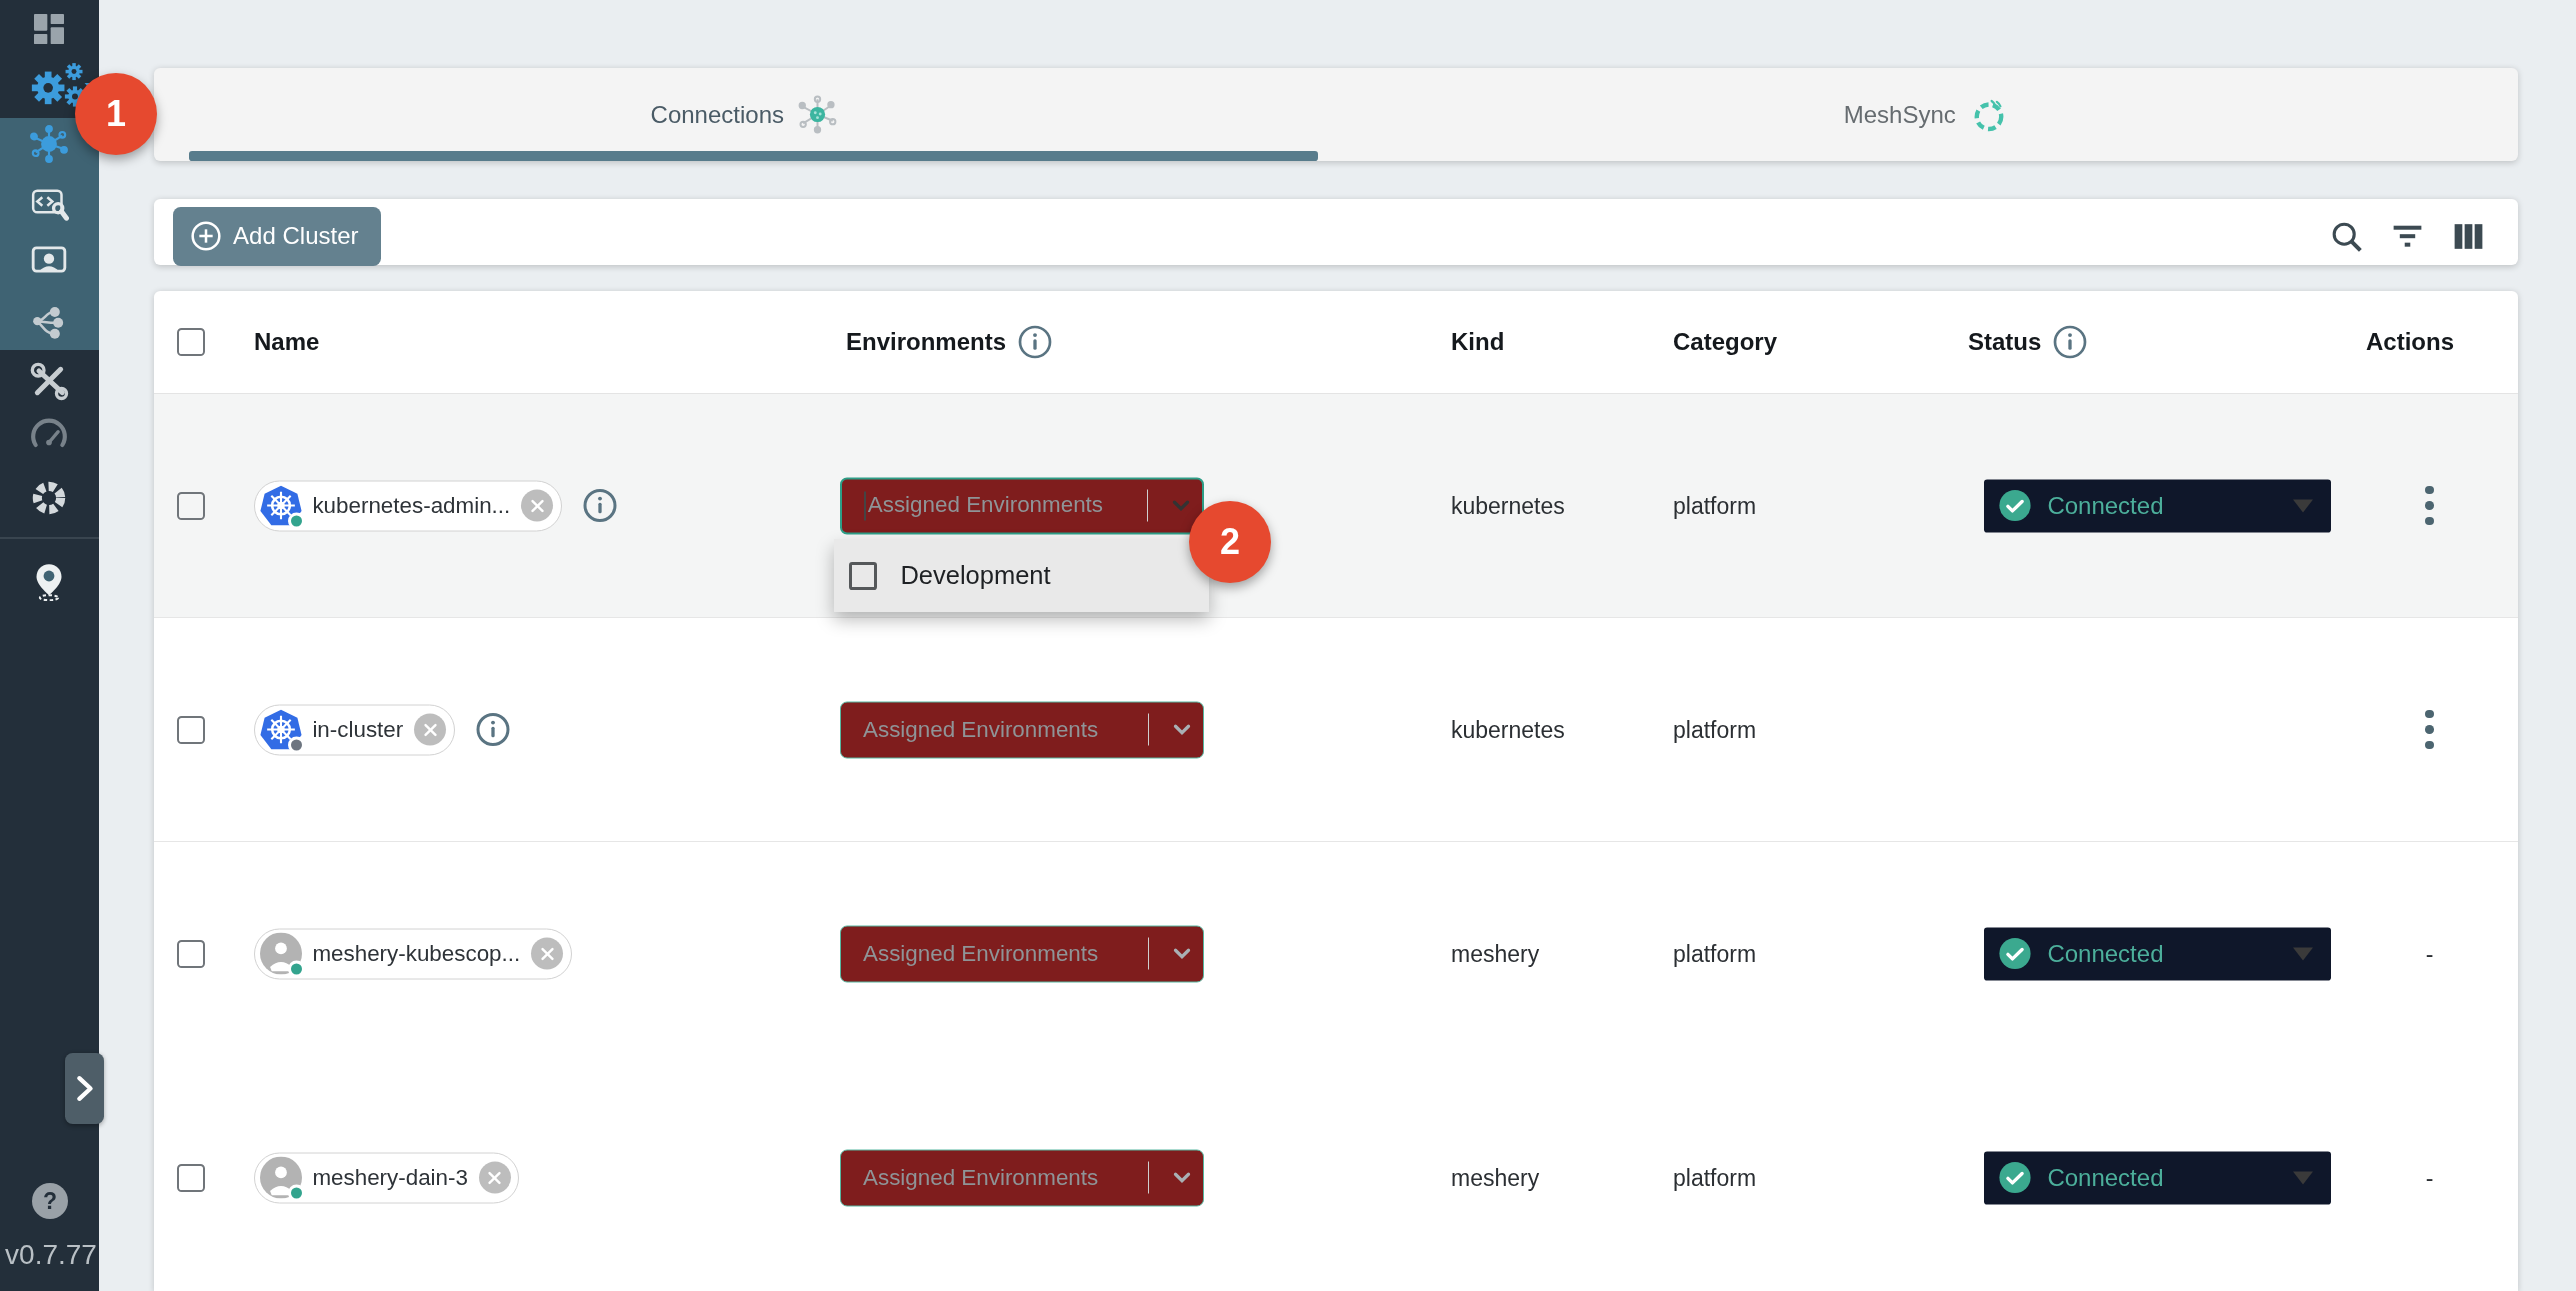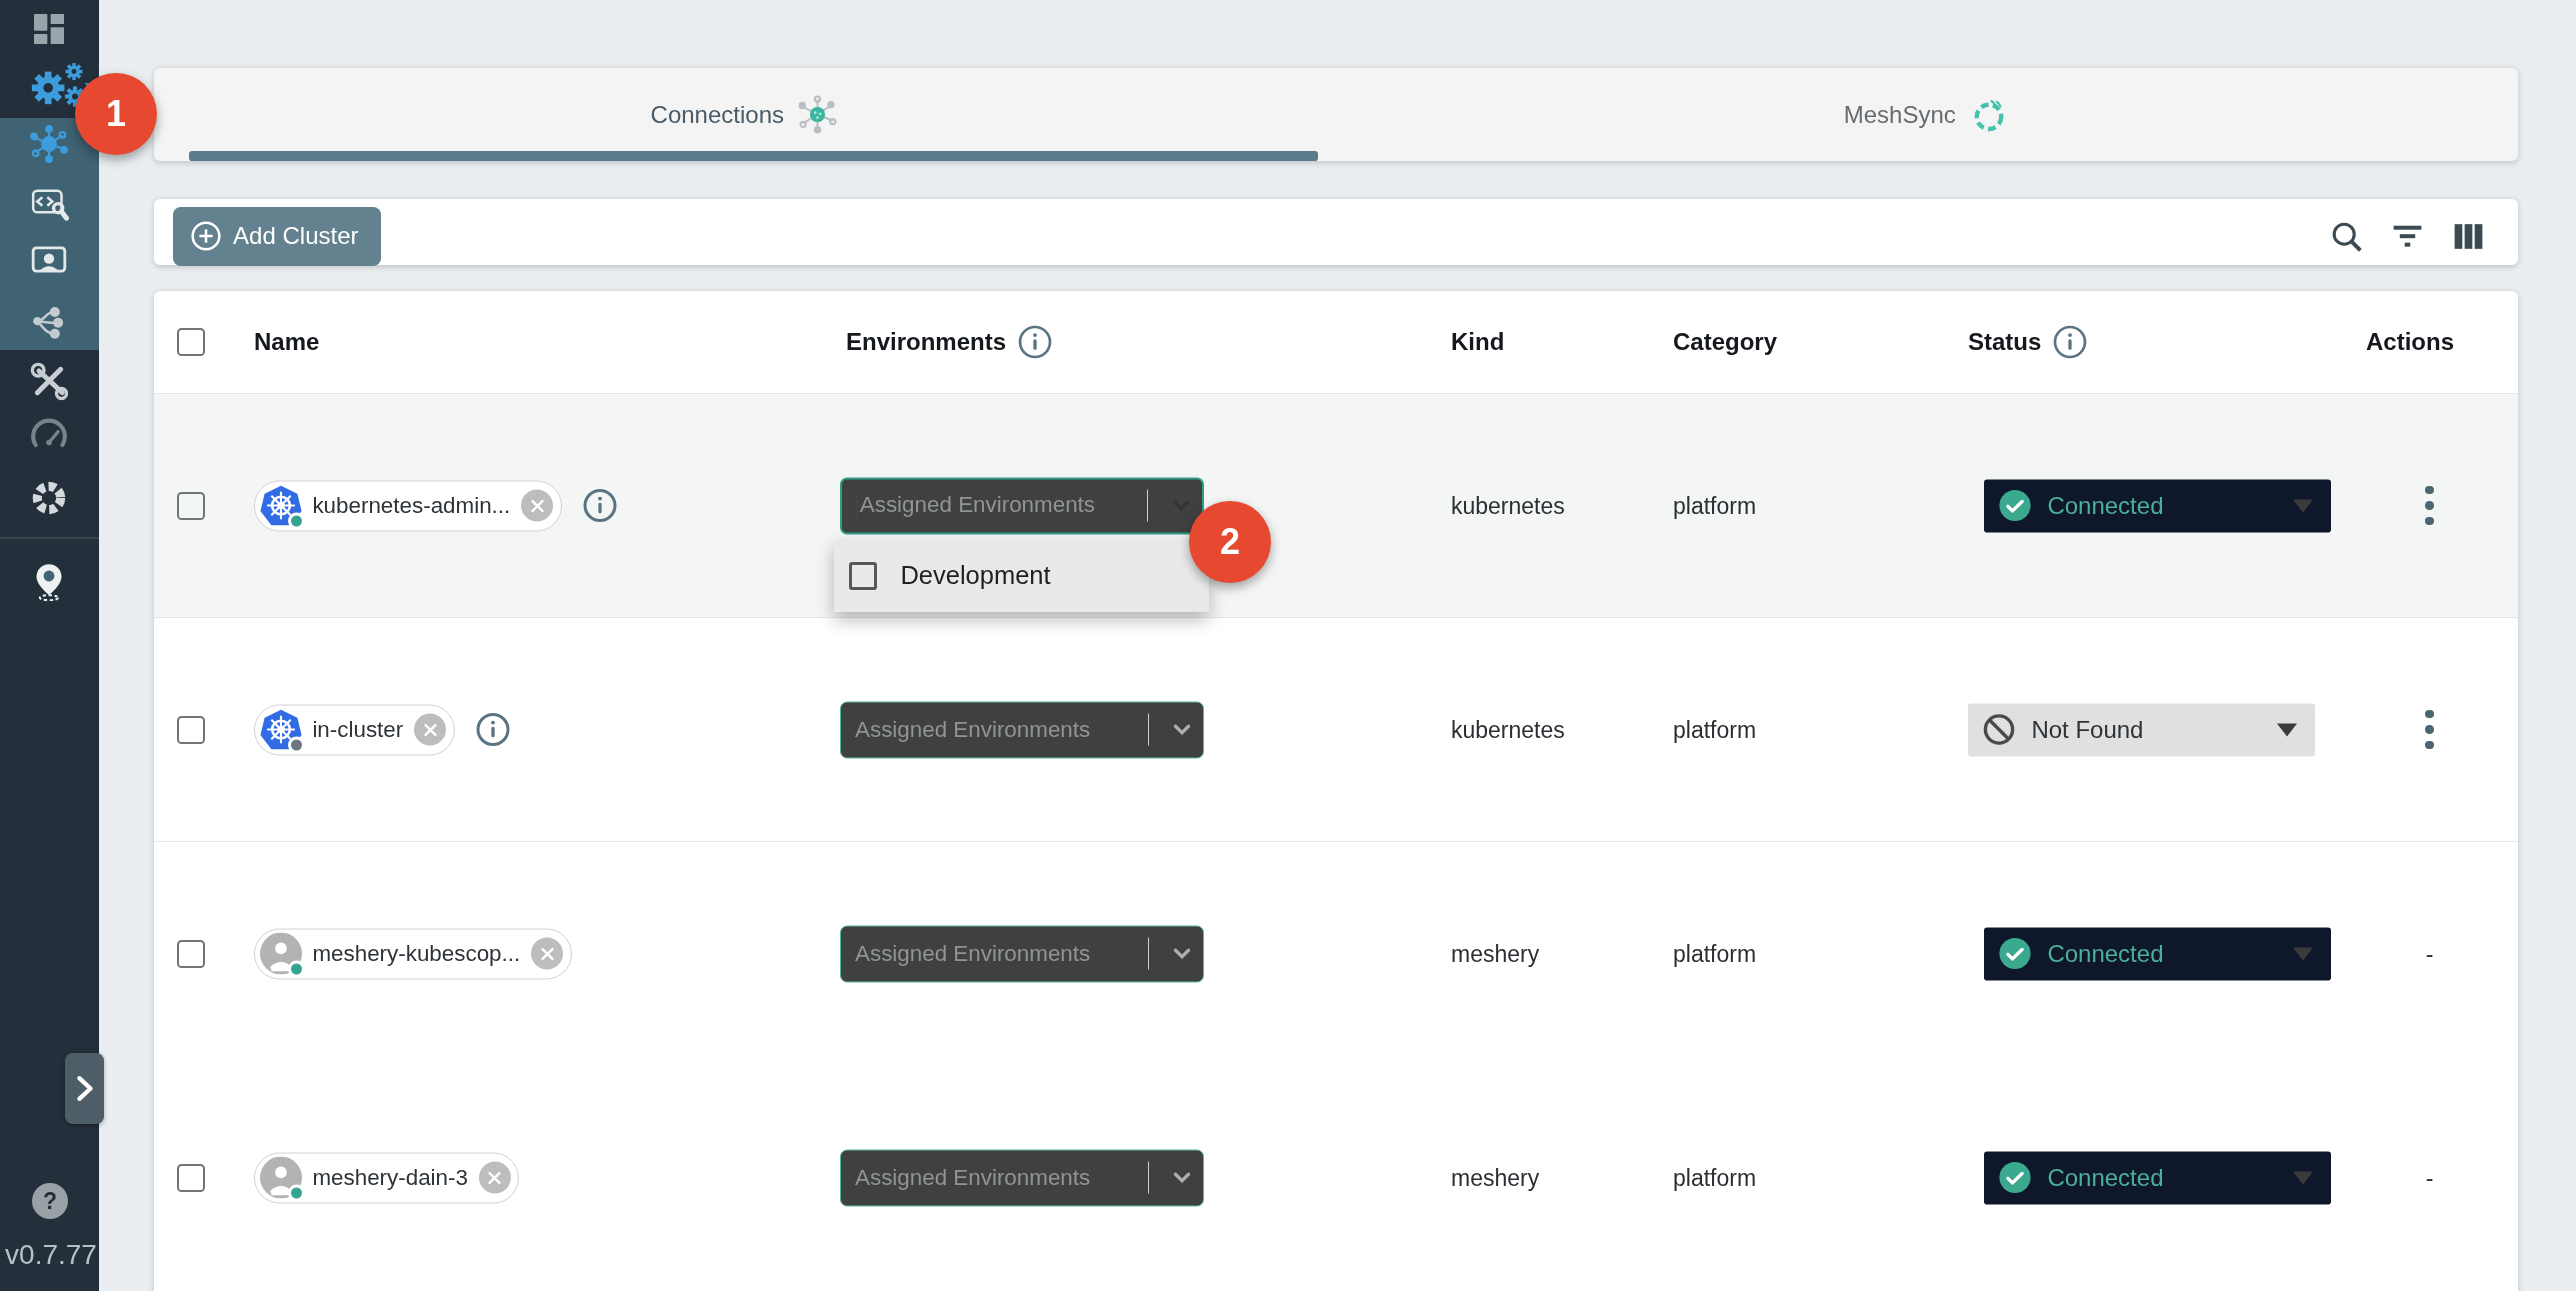--- a/index.html
+++ b/index.html
@@ -55,21 +55,21 @@
   
   .chip { display:flex; align-items:center; height:51px; border:1.5px solid #D2D2D2; border-radius:26px; background:#fff; padding:0 7.7px 0 4.6px; gap:10.8px; }
   .chip-logo { position:relative; width:42px; height:42px; border-radius:50%; overflow:visible; flex:0 0 auto; }
   .chip-label { font-size:22.4px; color:#2E3338; white-space:nowrap; }
   .chip-x { width:32px; height:32px; border-radius:50%; background:#BDBDBD; display:flex; align-items:center; justify-content:center; cursor:pointer; flex:0 0 auto; }
   .dot { position:absolute; right:-3.1px; bottom:-3.1px; width:17px; height:17px; border-radius:50%; border:3.1px solid #fff; }
   .dot.teal { background:#33A48E; } .dot.gray { background:#6D7580; }
   .name-wrap { display:flex; align-items:center; gap:20px; }
 
   
-  .env-select { left:686px; width:364px; height:57px; border:1.5px solid #56B7A0; border-radius:7px; background:#404040; display:flex; align-items:center; padding:0 0 0 14px; cursor:pointer; }
+  .env-select { left:686px; width:364px; height:57px; border:1.5px solid #56B7A0; border-radius:7px; background:#7f1d1d; display:flex; align-items:center; padding:0 0 0 22px; cursor:pointer; }
   .env-select.focused { border:2.3px solid #2E9E87; }
   .env-ph { font-size:22.4px; color:#8F9497; white-space:nowrap; flex:1; }
   .env-div { width:1.5px; height:32px; background:#CFCFCF; margin-right:10.8px; }
   .env-caret { width:43px; display:flex; justify-content:center; }
   .text-caret { display:inline-block; width:1.5px; height:29px; background:#444; margin-right:2.3px; vertical-align:middle; }
 
   
   .dropdown { position:absolute; left:680px; top:248px; width:375px; height:73px; background:#E9E9E9; box-shadow:0 7.7px 17px rgba(0,0,0,.28); z-index:30; display:flex; align-items:center; padding-left:15.4px; gap:23px; cursor:pointer; }
   .dd-check { width:28px; height:28px; border:3.1px solid #55585A; border-radius:3.1px; }
   .dd-label { font-size:25.5px; color:#1E2124; }
@@ -450,28 +450,20 @@
       <span class="env-ph"><span>Assigned Environments</span></span>
       <span class="env-div"></span>
       <span class="env-caret">
           <svg width="26" height="26" viewBox="0 0 24 24" fill="none" stroke="#A9B0B4" stroke-width="3" stroke-linecap="round">
             <polyline points="6,9 12,15 18,9"></polyline>
           </svg>
         </span>
     </div>
     <div class="cell c-kind kind-txt">kubernetes</div>
     <div class="cell c-cat cat-txt">platform</div>
-    <div class="cell c-status status-chip notfound">
-      <svg width="34" height="34" viewBox="0 0 24 24" fill="none" stroke="#4A4A4A" stroke-width="2.4">
-          <circle cx="12" cy="12" r="9.6"></circle>
-          <line x1="5.5" y1="5.5" x2="18.5" y2="18.5"></line>
-        </svg>
-      <span class="status-label">Not Found</span>
-      <span class="caret-down"></span>
-    </div>
     <div class="cell kebab">
         <i></i>
         <i></i>
         <i></i>
       </div>
   </div>
 
   <div id="row2" class="trow">
     <div class="cell c-check">
         <div class="checkbox"></div>

